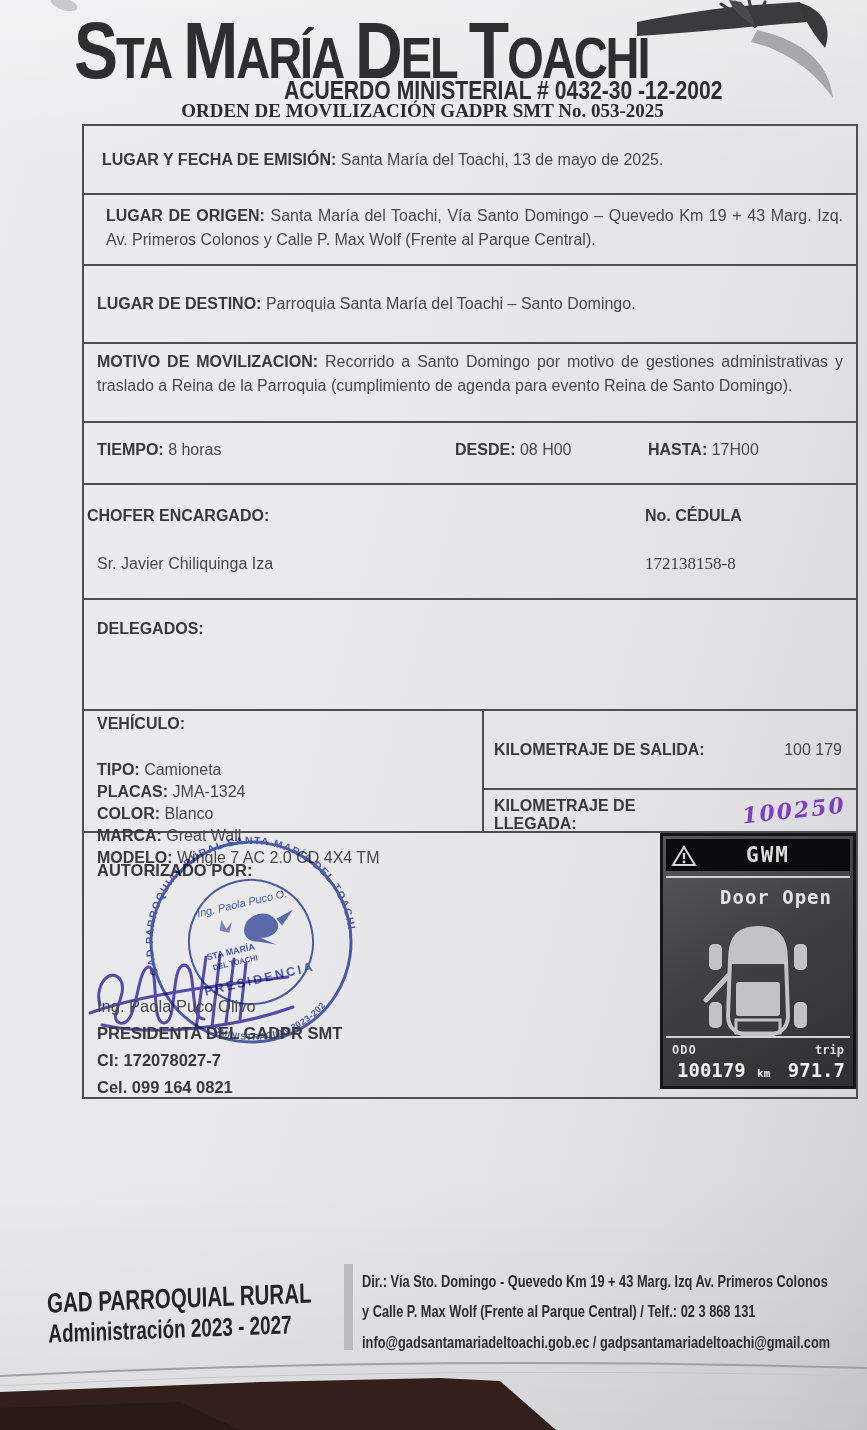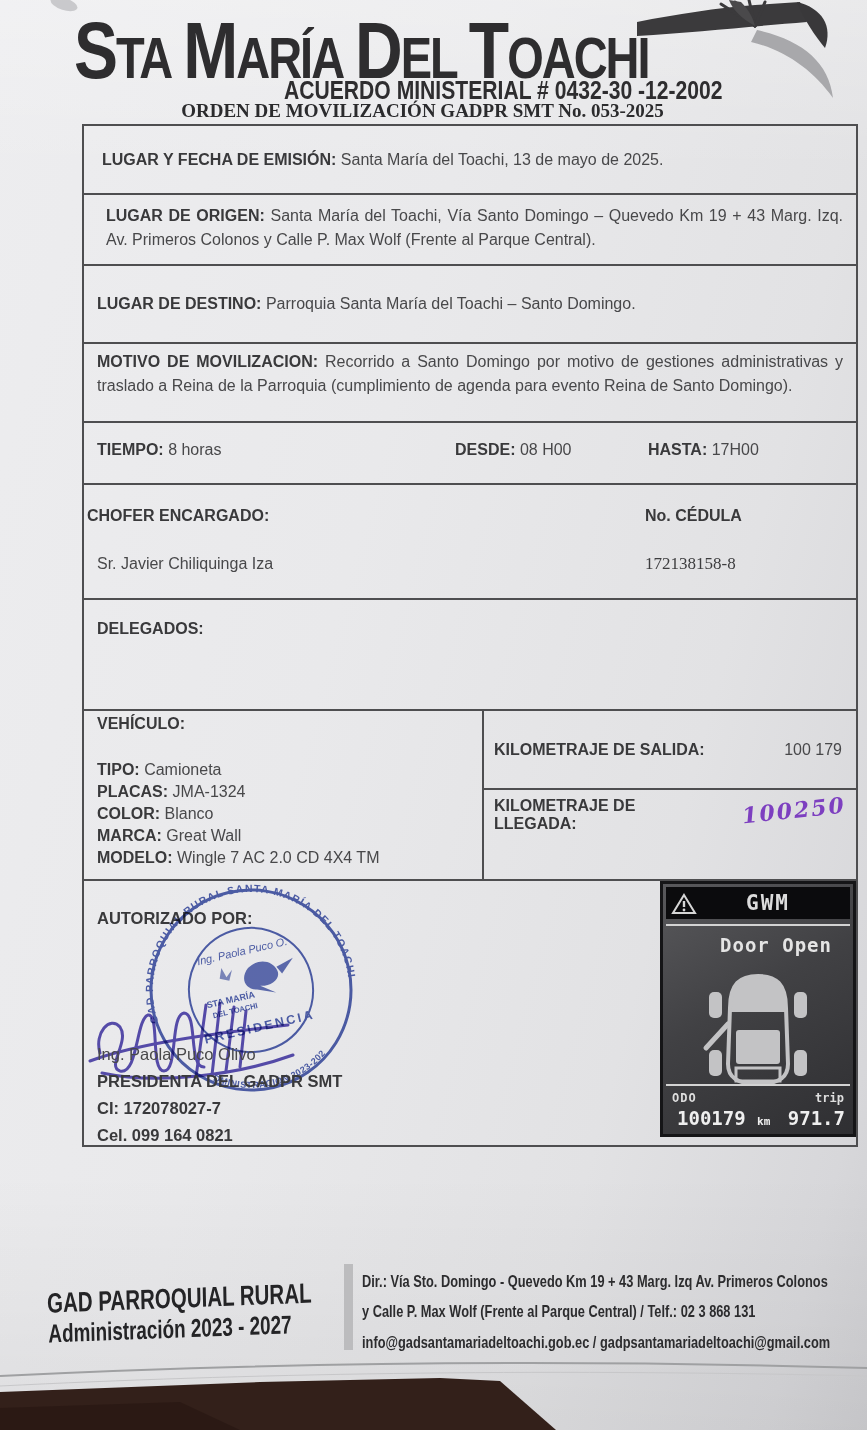--- a/index.html
+++ b/index.html
@@ -28,21 +28,21 @@
   .row:last-child{border-bottom:none;}
   .lbl{font-weight:bold;color:#39393b;}
   .val{color:#48484a;}
   .r1{height:69px;display:flex;align-items:center;padding:0 18px;}
   .r2{height:71px;padding:9px 13px 0 22px;line-height:24px;text-align:justify;}
   .r3{height:78px;display:flex;align-items:center;padding:0 13px;}
   .r4{height:79px;padding:6px 13px 8px 13px;line-height:24px;text-align:justify;}
   .r5{height:62px;}
   .r6{height:115px;}
   .r7{height:111px;}
-  .r8{height:170px;}
+  .r8{height:122px;}
   .r9{height:264px;}
   .serif-val{font-family:"Liberation Serif",serif;font-size:17px;color:#3d3d3f;}
 
   .veh-cell{position:absolute;left:0;top:0;bottom:0;width:400px;border-right:2px solid #4e4e50;box-sizing:border-box;}
   .km-cell{position:absolute;left:400px;right:0;top:0;bottom:0;}
   .km-sub1{height:79px;border-bottom:2px solid #4e4e50;box-sizing:border-box;display:flex;align-items:center;padding:0 14px 0 10px;}
   .km-sub2{height:91px;display:flex;align-items:flex-start;padding:7px 10px;gap:28px;}
   .veh-line{line-height:22px;}
   .handwriting{font-family:"DejaVu Serif",serif;font-style:italic;font-weight:bold;color:#7d3fc0;
     font-size:22px;letter-spacing:2px;display:inline-block;transform:rotate(-6deg);margin-left:10px;}

